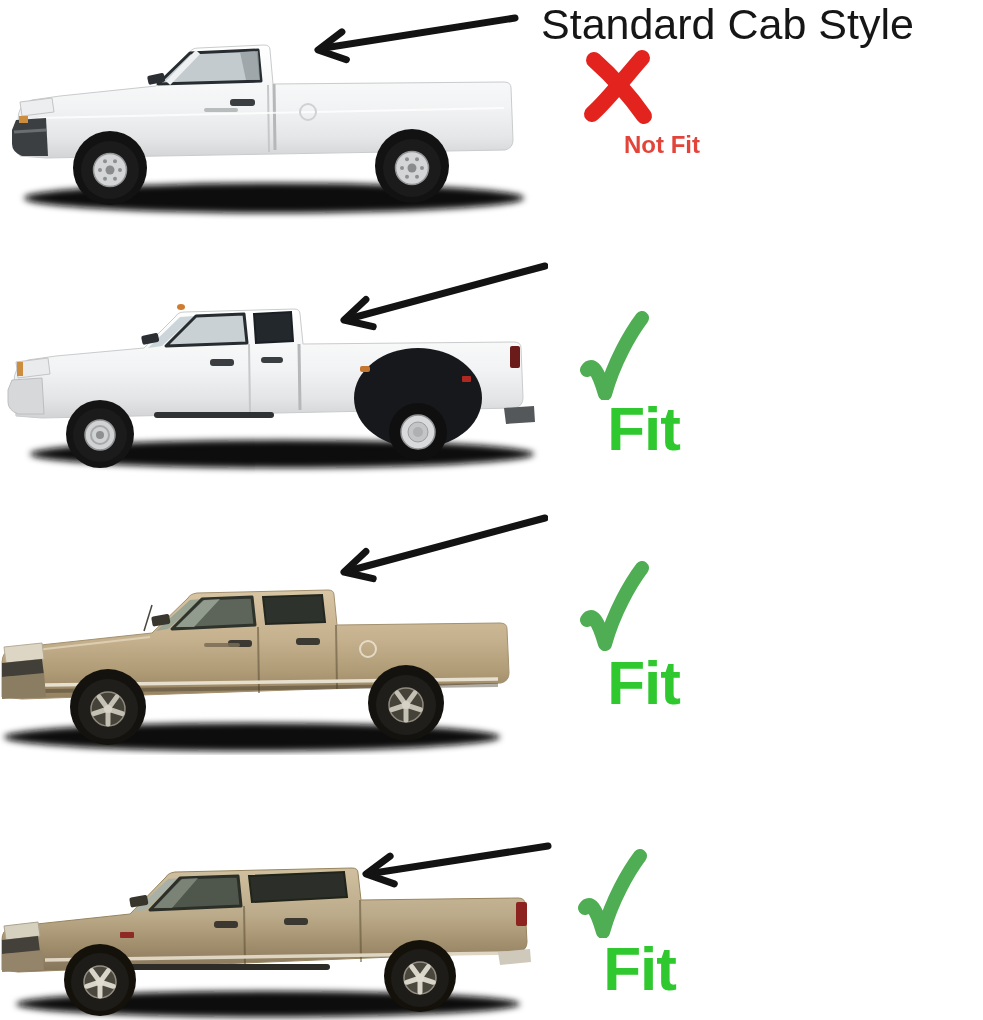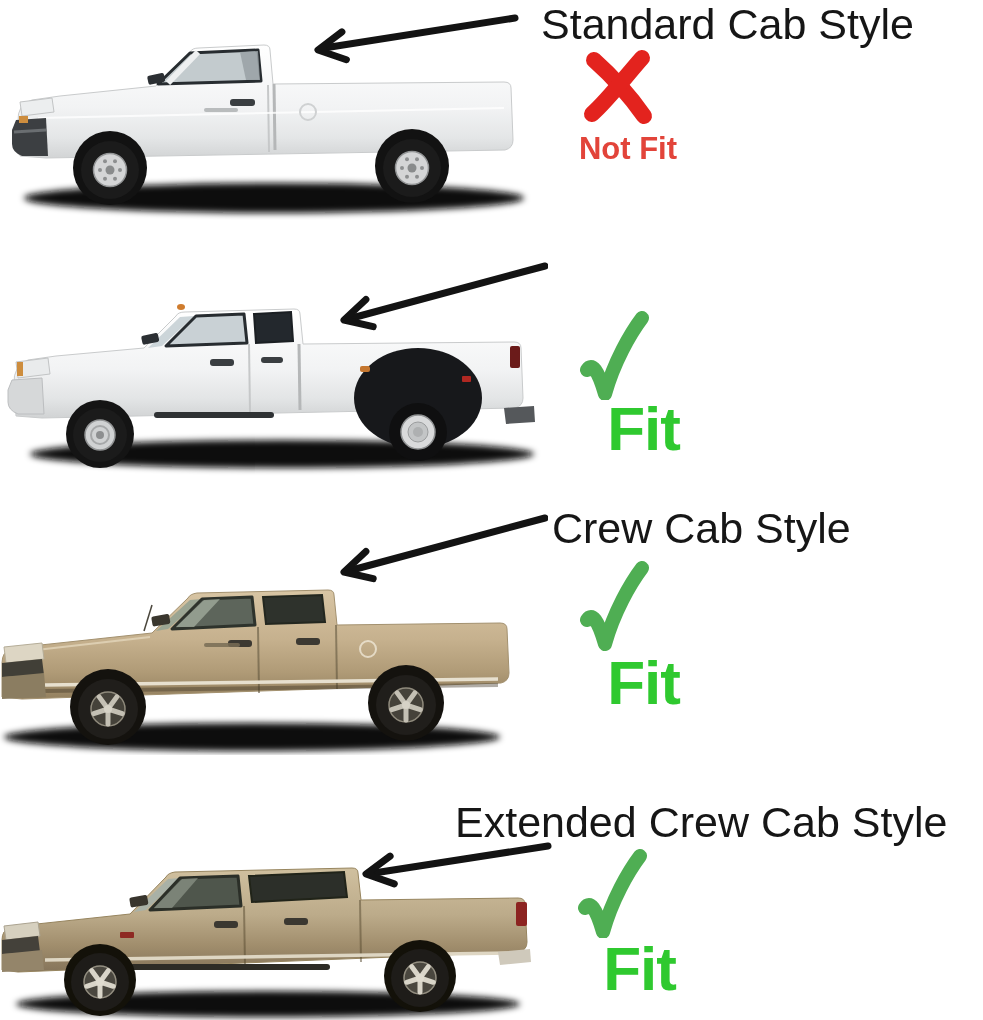--- a/index.html
+++ b/index.html
@@ -4,21 +4,21 @@
 <style>
   html,body{margin:0;padding:0;}
   body{background:var(--background,#ffffff);font-family:"Liberation Sans",sans-serif;}
   #page{position:relative;width:983px;height:1020px;overflow:hidden;background:var(--background,#ffffff);padding-left:29px;}
   .abs{position:absolute;}
   .cab-label{color:var(--label-text,#161616);font-size:43px;line-height:1.05;white-space:nowrap;font-weight:400;}
   .arrow path{stroke:var(--arrow,#131313);fill:none;stroke-linecap:round;stroke-linejoin:round;}
   .xmark path{stroke:var(--x-mark,#e3231e);fill:none;stroke-linecap:round;}
   .check path{stroke:var(--check-mark,#4fae53);fill:none;stroke-linecap:round;stroke-linejoin:round;}
   .fit-text{color:var(--fit-text,#2fc92f);font-size:62px;font-weight:700;text-align:right;line-height:1;letter-spacing:-1px;}
-  .notfit-text{color:var(--not-fit-text,#e2443a);font-size:31px;font-weight:700;text-align:center;line-height:1;}
+  .notfit-text{color:var(--not-fit-text,#e2443a);font-size:24px;font-weight:700;text-align:right;line-height:1;}
 </style>
 </head>
 <body>
 
 <div id="page">
 
   <svg class="abs" style="left:6px;top:20px;" width="534" height="200" viewBox="0 0 534 200">
     <defs>
       <linearGradient id="tw1" x1="0" y1="0" x2="0" y2="1">
         <stop offset="0" stop-color="#ffffff"></stop>
@@ -190,21 +190,20 @@
       <circle cx="108" cy="164" r="4" fill="#d6d2c6"></circle>
     </g>
     <g>
       <circle cx="406" cy="160" r="30" fill="#201e1b"></circle>
       <circle cx="406" cy="160" r="17" fill="#45423a" stroke="#8f8a7c" stroke-width="1.5"></circle>
       <path d="M406,160 L414.8,147.9 M406,160 L420.3,164.6 M406,160 L406,175 M406,160 L391.7,164.6 M406,160 L397.2,147.9" stroke="#c4c0b4" stroke-width="5" stroke-linecap="round" fill="none"></path>
       <circle cx="406" cy="160" r="4" fill="#d6d2c6"></circle>
     </g>
   </svg>
 
-  <div class="abs cab-label" style="left:552px;top:506px;">Crew Cab Style</div>
 
   <svg class="abs arrow" style="left:332px;top:508px;" width="216" height="76" viewBox="0 0 216 76">
     <path d="M213,10 L20,62" stroke-width="7"></path>
     <path d="M33.9,43.5 L12,64 L41.2,70.7" stroke-width="7"></path>
   </svg>
 
   <svg class="abs check" style="left:578px;top:556px;" width="72" height="96" viewBox="0 0 72 96">
     <path d="M9,64 C14,56 20,64 27,88 C36,56 52,28 64,12" stroke-width="14"></path>
   </svg>
   <div class="abs fit-text" style="left:564px;top:652px;width:116px;">Fit</div>
@@ -251,21 +250,20 @@
       <circle cx="100" cy="142" r="4" fill="#e0dcd0"></circle>
     </g>
     <g>
       <circle cx="420" cy="138" r="29" fill="#1e1c19"></circle>
       <circle cx="420" cy="138" r="16" fill="#4a473f" stroke="#938e80" stroke-width="1.5"></circle>
       <path d="M420,138 L428.2,126.7 M420,138 L433.3,142.3 M420,138 L420,152 M420,138 L406.7,142.3 M420,138 L411.8,126.7" stroke="#d9d5c9" stroke-width="5" stroke-linecap="round" fill="none"></path>
       <circle cx="420" cy="138" r="4" fill="#e0dcd0"></circle>
     </g>
   </svg>
 
-  <div class="abs cab-label" style="left:455px;top:800px;">Extended Crew Cab Style</div>
 
   <svg class="abs arrow" style="left:352px;top:840px;" width="200" height="48" viewBox="0 0 200 48">
     <path d="M196,6 L22,33" stroke-width="7"></path>
     <path d="M38.1,16.1 L14,34 L42.3,43.9" stroke-width="7"></path>
   </svg>
 
   <svg class="abs check" style="left:576px;top:846px;" width="72" height="92" viewBox="0 0 72 92">
     <path d="M9,62 C14,54 20,62 27,86 C36,54 52,26 64,10" stroke-width="14"></path>
   </svg>
   <div class="abs fit-text" style="left:560px;top:938px;width:116px;">Fit</div>

